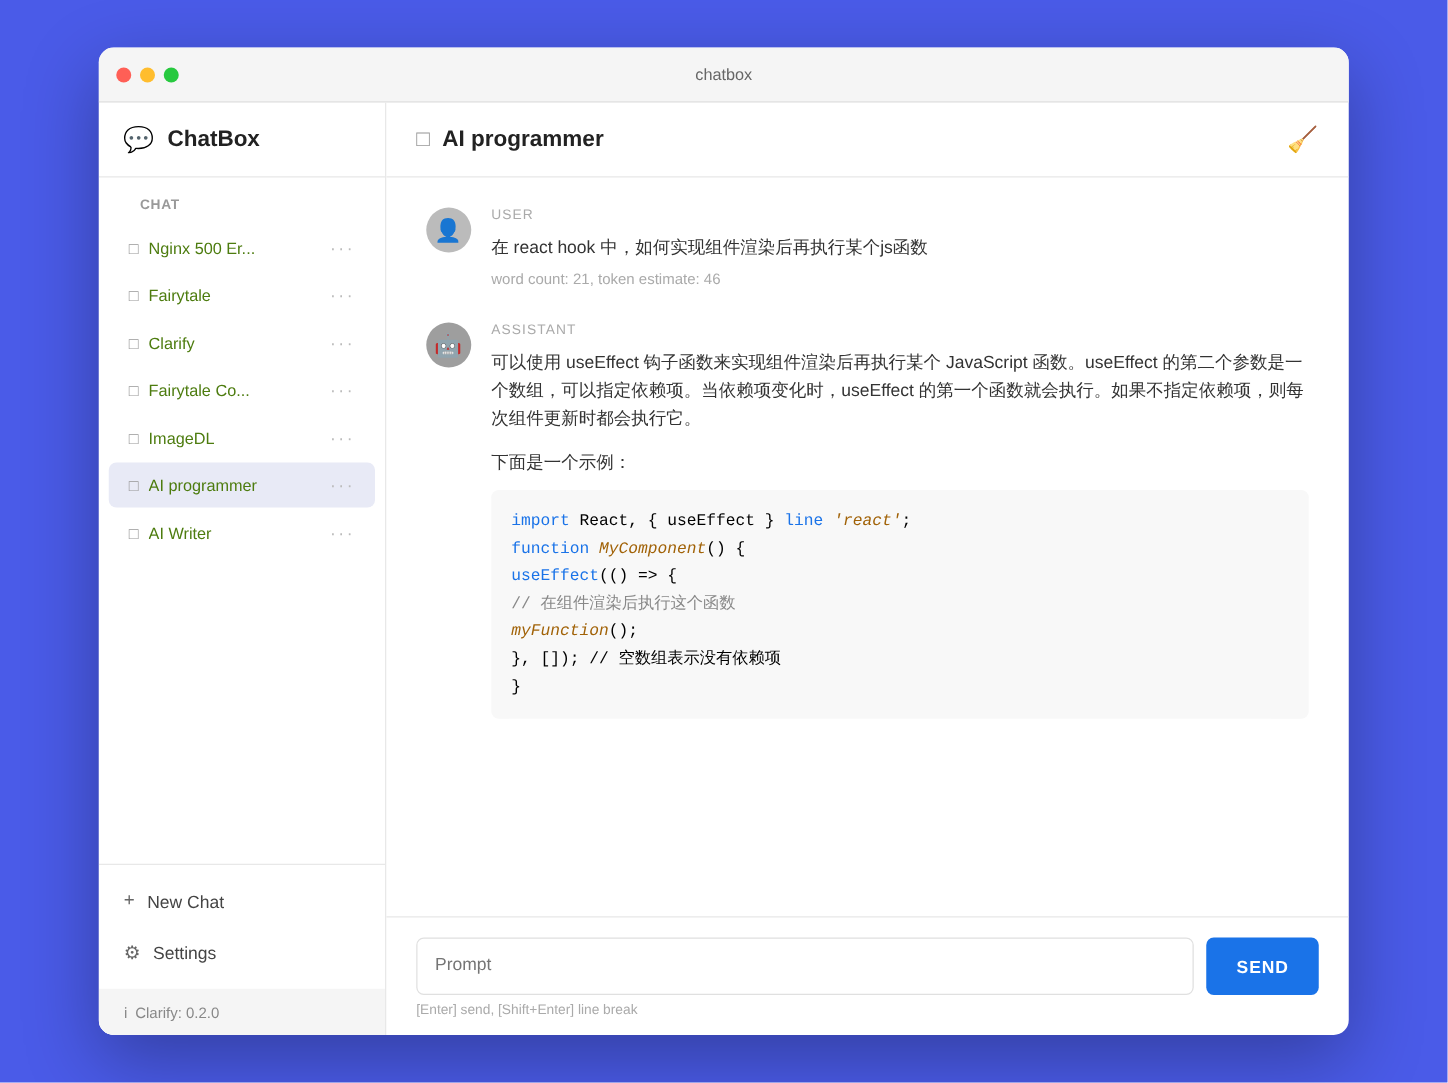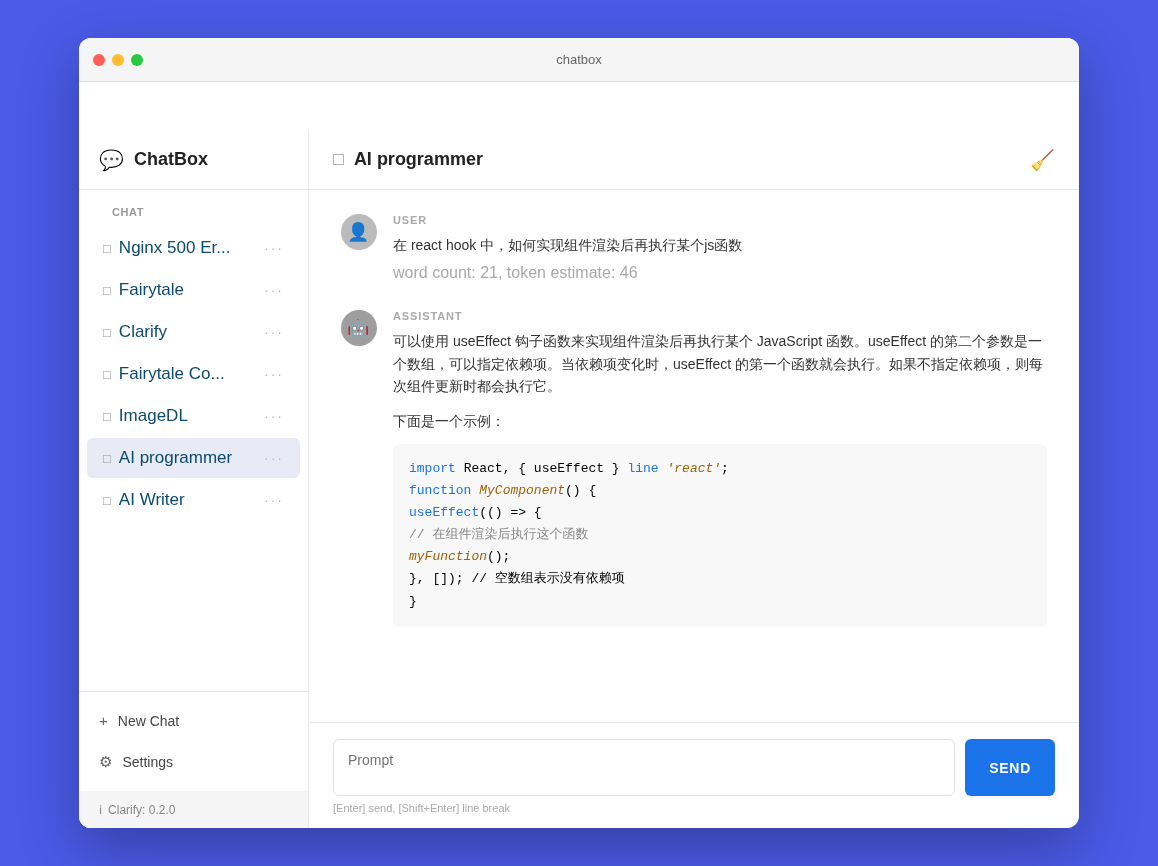--- a/index.html
+++ b/index.html
@@ -13,21 +13,20 @@
     }
     .window {
       width: 1000px;
       height: 790px;
       background: #fff;
       border-radius: 12px;
       box-shadow: 0 20px 60px rgba(0,0,0,0.3);
       display: flex;
       flex-direction: column;
       overflow: hidden;
-      gap: 48px;
     }
     .titlebar {
       height: 44px;
       background: #f5f5f5;
       border-bottom: 1px solid #e0e0e0;
       display: flex;
       align-items: center;
       justify-content: center;
       position: relative;
       flex-shrink: 0;
@@ -104,22 +103,22 @@
       gap: 8px;
       position: relative;
     }
     .chat-item.active { background: #e8eaf6; }
     .chat-item-icon {
       color: #999;
       font-size: 13px;
       flex-shrink: 0;
     }
     .chat-item-name {
-      font-size: 17px;
-      color: #0c4a6e;
+      font-size: 13px;
+      color: #4d7c0f;
       flex: 1;
       white-space: nowrap;
       overflow: hidden;
       text-overflow: ellipsis;
     }
     .chat-item-menu {
       font-size: 14px;
       color: #bbb;
       letter-spacing: 2px;
       flex-shrink: 0;
@@ -198,32 +197,32 @@
       justify-content: center;
       flex-shrink: 0;
       font-size: 18px;
       color: #fff;
     }
     .avatar-user { background: #bbb; }
     .avatar-assistant { background: #9e9e9e; }
     .message-content { flex: 1; }
     .message-role {
       font-size: 11px;
-      font-weight: 700;
+      font-weight: 400;
       color: #aaa;
       letter-spacing: 0.08em;
       margin-bottom: 8px;
     }
     .message-text {
       font-size: 14px;
       color: #333;
       line-height: 1.6;
     }
     .message-meta {
-      font-size: 16px;
+      font-size: 12px;
       color: #aaa;
       margin-top: 8px;
     }
     .code-block {
       background: #f8f8f8;
       border-radius: 6px;
       padding: 14px 16px;
       margin-top: 12px;
       font-family: "Courier New", Courier, monospace;
       font-size: 13px;
@@ -246,21 +245,21 @@
     }
     .prompt-input {
       flex: 1;
       border: 1px solid #e0e0e0;
       border-radius: 6px;
       padding: 12px 14px;
       font-size: 14px;
       color: #999;
       outline: none;
       resize: none;
-      height: 57px;
+      height: 46px;
       font-family: inherit;
     }
     .send-button {
       background: #1a73e8;
       color: #fff;
       border: none;
       border-radius: 6px;
       padding: 12px 24px;
       font-size: 14px;
       font-weight: 600;

